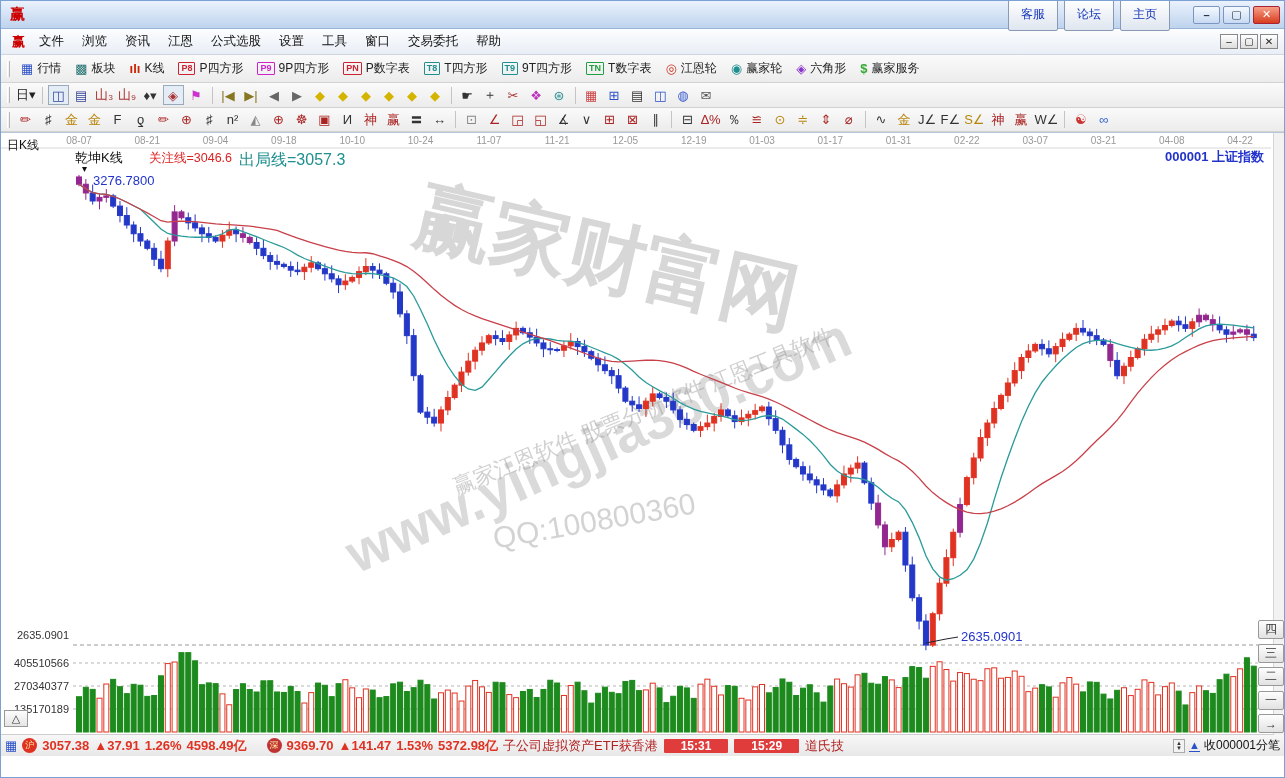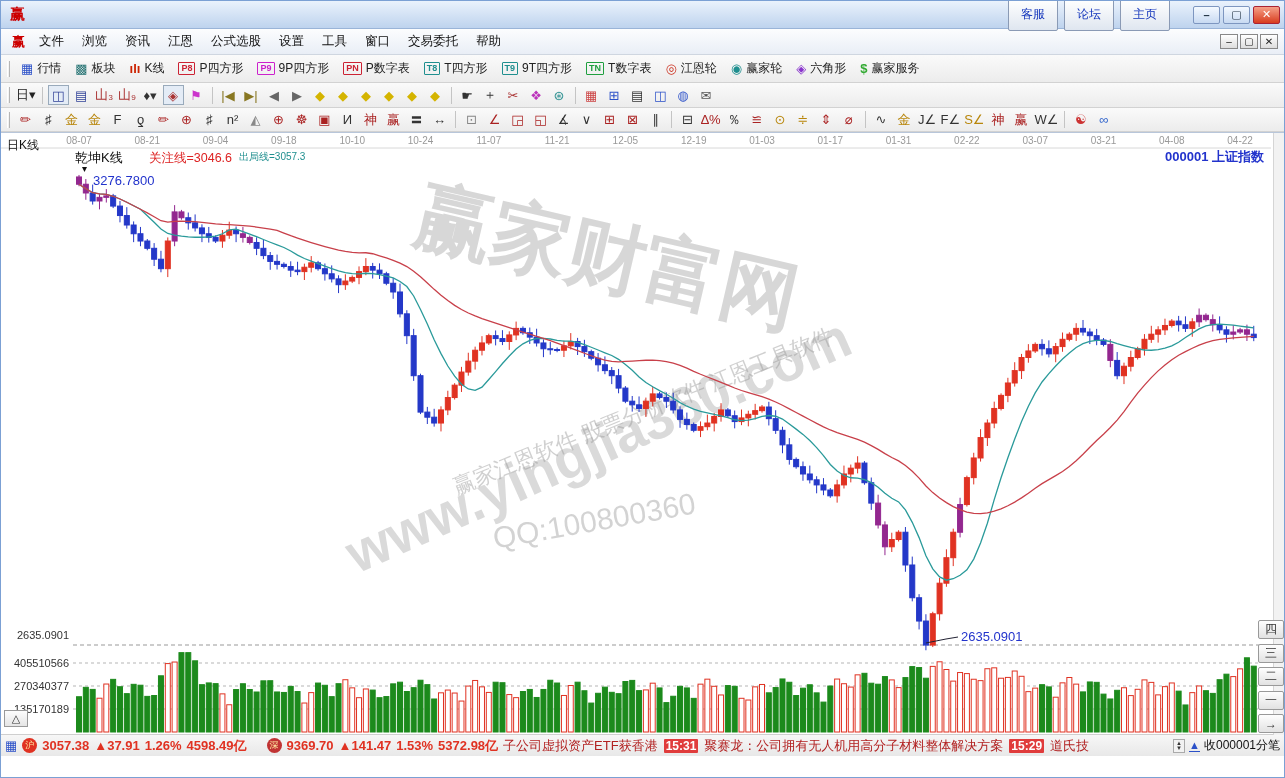--- a/index.html
+++ b/index.html
@@ -41,36 +41,36 @@
   .icon-btn{min-width:21px;height:20px;display:inline-flex;align-items:center;justify-content:center;
             font-size:13px;color:#333;margin:0 1px;border:1px solid transparent;}
   .icon-btn.pressed{border:1px solid #9ab;background:#e4ecf6;}
   
   .chart-region{position:relative;width:1285px;height:602px;background:#fff;border-top:1px solid #b8c6da;}
   .right-strip{position:absolute;right:0;top:0;width:13px;height:602px;background:#f2f2f2;border-left:1px solid #d5d5d5;}
   .abs-label{position:absolute;font-size:12px;color:#111;white-space:nowrap;}
   #pane-label{left:6px;top:4px;}
   #indicator-label{left:74px;top:16px;font-size:13px;}
   #watch-line-label{left:148px;top:17px;color:#dd2222;font-size:12.5px;}
-  #exit-line-label{left:238px;top:17px;color:#1f8f8f;font-size:10px;}
+  #exit-line-label{left:238px;top:17px;color:#1f8f8f;font-size:16px;}
   #symbol-label{right:22px;top:15px;color:#2233cc;font-size:13px;font-weight:bold;}
   .lvl-btn{position:absolute;right:2px;width:26px;height:19px;font-size:12px;color:#333;
            background:linear-gradient(#fefefe,#e2e2e2);border:1px solid #999;border-radius:2px;
            display:flex;align-items:center;justify-content:center;}
   .zoom-btn{position:absolute;left:3px;top:577px;width:24px;height:17px;font-size:11px;color:#333;
             background:linear-gradient(#fdfdfd,#e5e5e5);border:1px solid #999;
             display:flex;align-items:center;justify-content:center;}
   
   .status1{height:22px;background:linear-gradient(#f7f7f7,#e8e8e8);border-top:1px solid #cfcfcf;
            display:flex;align-items:center;padding:0 4px;font-size:13px;gap:5px;white-space:nowrap;overflow:hidden;}
   .red{color:#e03222;font-weight:bold;}
   .mkt-icon{width:15px;height:15px;border-radius:50%;background:#e03222;color:#ffe9a0;font-size:9px;
             display:inline-flex;align-items:center;justify-content:center;flex:0 0 auto;}
   .grid-ico{color:#2b50c8;font-size:13px;}
-  .tick-time{background:#e03c3c;color:#fff;font-weight:bold;font-size:12px;padding:0 2px;border-radius:1px;}
+  .tick-time{background:#e03c3c;color:#fff;font-weight:bold;font-size:12px;padding:0 17px;border-radius:1px;}
   .tick-text{color:#b22222;font-size:13px;text-align:right;}
   .status-right{margin-left:auto;display:flex;align-items:center;gap:4px;color:#111;font-size:12px;}
   .spinner{display:inline-flex;flex-direction:column;font-size:6px;line-height:5px;color:#333;
            border:1px solid #aaa;background:#f2f2f2;padding:1px 2px;}
   .status2{height:20px;background:#fff;border-top:1px solid #c8c8c8;display:flex;align-items:center;
            padding:0 6px;font-size:12px;color:#111;white-space:nowrap;overflow:hidden;}
   svg text{font-family:"Liberation Sans","DejaVu Sans",sans-serif;}
 </style>
 </head>
 <body>
@@ -842,21 +842,20 @@
     <span class="red">4598.49亿</span>
     <span style="width:10px"></span>
     <span class="mkt-icon" style="background:#c03333">深</span>
     <span class="red">9369.70</span>
     <span class="red">▲141.47</span>
     <span class="red">1.53%</span>
     <span class="red">5372.98亿</span>
     <div id="ticker" style="display:flex;align-items:center;gap:6px">
         <span class="tick-text">子公司虚拟资产ETF获香港</span>
         <span class="tick-time">15:31</span>
-        <span class="tick-text">聚赛龙：公司拥有无人机用高分子材料整体解决方案</span>
         <span class="tick-time">15:29</span>
         <span class="tick-text">道氏技</span>
       </div>
     <div class="status-right">
       <span class="spinner">
           <span>▲</span>
           <span>▼</span>
         </span>
       <span style="color:#2b50c8;font-size:11px;border-bottom:1px solid #2b50c8">▲</span>
       <span>收000001分笔</span>

